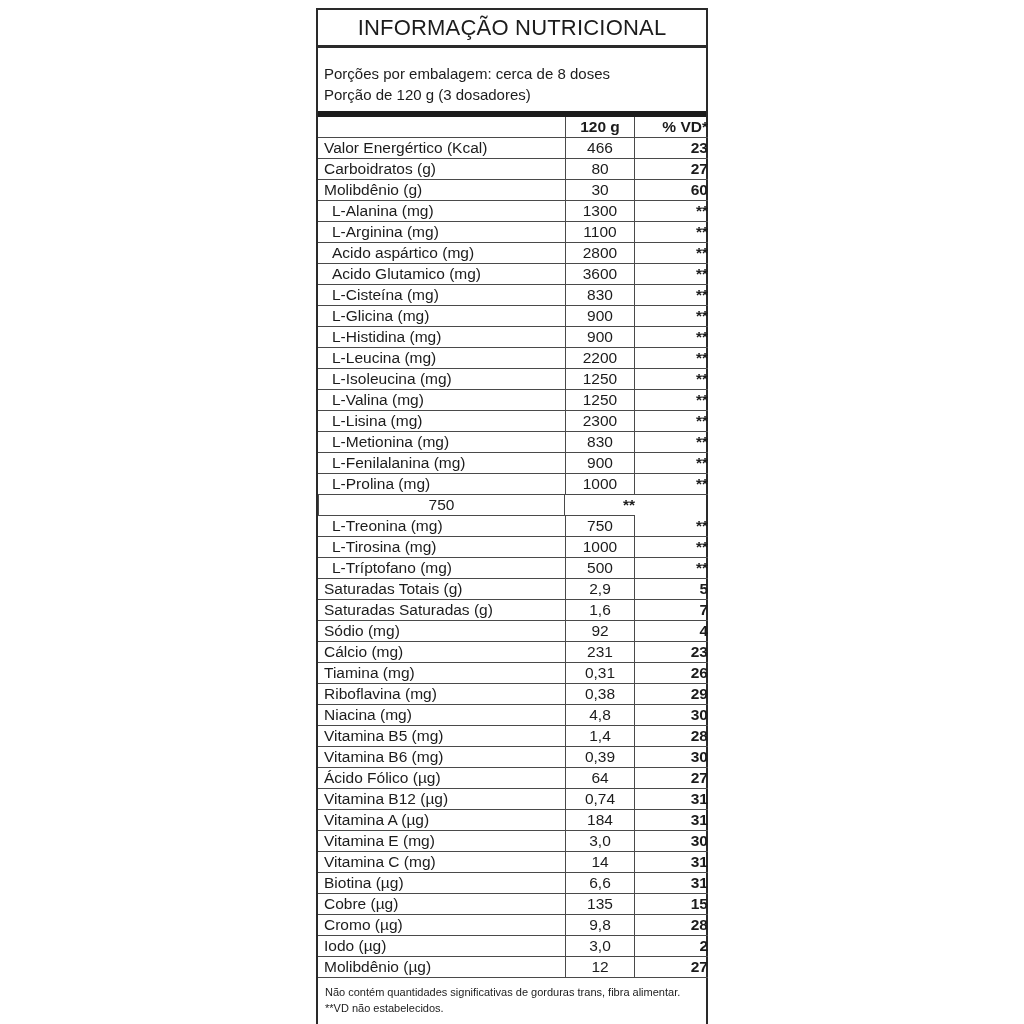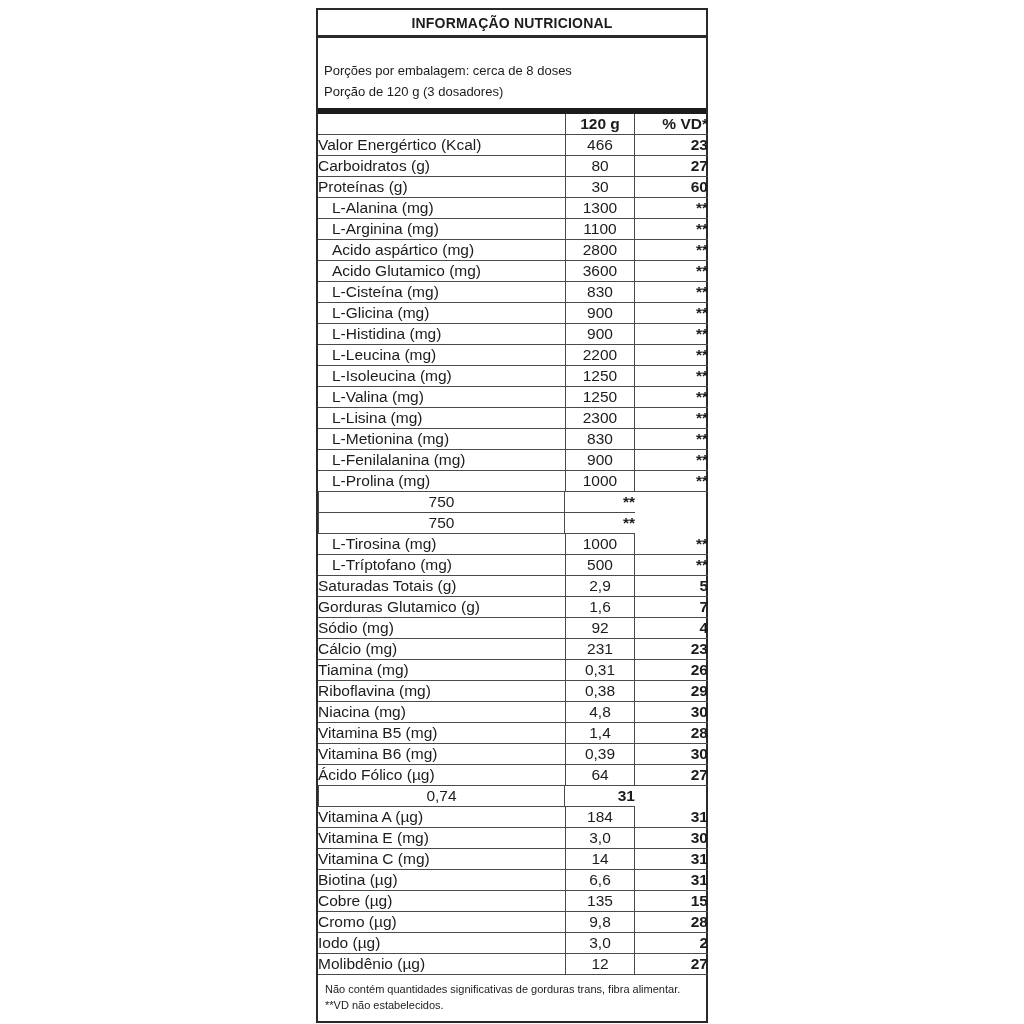--- a/index.html
+++ b/index.html
@@ -15,46 +15,46 @@
   }
   .page { width: 1024px; height: 1024px; background: #fff; }
   .label {
     width: 392px;
     margin: 8px auto 0;
     border: 2px solid #2a2a2a;
     background: #fff;
   }
   .title {
     text-align: center;
-    font-weight: bold;
-    font-size: 14px;
+    font-weight: normal;
+    font-size: 22px;
     letter-spacing: 0.2px;
     padding: 5px 8px 4px;
     border-bottom: 3px solid #2a2a2a;
   }
   .servings {
-    font-size: 13px;
+    font-size: 15px;
     line-height: 21px;
-    padding: 22px 6px 6px;
+    padding: 15px 6px 6px;
   }
   .thick-bar { height: 6px; background: #1c1c1c; }
   .grid-row {
     display: grid;
     grid-template-columns: 247px 70px 73px;
     align-items: stretch;
   }
   .cell {
     font-size: 15.5px;
     line-height: 20px;
     height: 21px;
     border-bottom: 1px solid #4a4a4a;
     overflow: hidden;
     white-space: nowrap;
   }
-  .cell.name { padding-left: 0; text-align: left; }
+  .cell.name { padding-left: 6px; text-align: left; }
   .cell.name.indent { padding-left: 14px; }
   .cell.amount {
     text-align: center;
     border-left: 1px solid #4a4a4a;
     border-right: 1px solid #4a4a4a;
   }
   .cell.vd { text-align: right; font-weight: bold; }
   .header-row .cell { font-weight: bold; }
   .footnotes {
     font-size: 11px;
@@ -90,21 +90,21 @@
         <div class="cell vd">23</div>
       </div>
 
       <div class="grid-row">
         <div class="cell name">Carboidratos (g)</div>
         <div class="cell amount">80</div>
         <div class="cell vd">27</div>
       </div>
 
       <div class="grid-row">
-        <div class="cell name">Proteínas (g)</div>
+        <div class="cell name">Molibdênio (g)</div>
         <div class="cell amount">30</div>
         <div class="cell vd">60</div>
       </div>
 
       <div class="grid-row">
         <div class="cell name indent">L-Alanina (mg)</div>
         <div class="cell amount">1300</div>
         <div class="cell vd">**</div>
       </div>
 
@@ -185,20 +185,21 @@
         <div class="cell amount">1000</div>
         <div class="cell vd">**</div>
       </div>
 
       <div class="grid-row">
         <div class="cell amount">750</div>
         <div class="cell vd">**</div>
       </div>
 
       <div class="grid-row">
+        <div class="cell name indent">L-Treonina (mg)</div>
         <div class="cell amount">750</div>
         <div class="cell vd">**</div>
       </div>
 
       <div class="grid-row">
         <div class="cell name indent">L-Tirosina (mg)</div>
         <div class="cell amount">1000</div>
         <div class="cell vd">**</div>
       </div>
 
@@ -208,21 +209,21 @@
         <div class="cell vd">**</div>
       </div>
 
       <div class="grid-row">
         <div class="cell name">Saturadas Totais (g)</div>
         <div class="cell amount">2,9</div>
         <div class="cell vd">5</div>
       </div>
 
       <div class="grid-row">
-        <div class="cell name">Gorduras Glutamico (g)</div>
+        <div class="cell name">Saturadas Saturadas (g)</div>
         <div class="cell amount">1,6</div>
         <div class="cell vd">7</div>
       </div>
 
       <div class="grid-row">
         <div class="cell name">Sódio (mg)</div>
         <div class="cell amount">92</div>
         <div class="cell vd">4</div>
       </div>
 
@@ -262,20 +263,21 @@
         <div class="cell vd">30</div>
       </div>
 
       <div class="grid-row">
         <div class="cell name">Ácido Fólico (µg)</div>
         <div class="cell amount">64</div>
         <div class="cell vd">27</div>
       </div>
 
       <div class="grid-row">
+        <div class="cell name">Vitamina B12 (µg)</div>
         <div class="cell amount">0,74</div>
         <div class="cell vd">31</div>
       </div>
 
       <div class="grid-row">
         <div class="cell name">Vitamina A (µg)</div>
         <div class="cell amount">184</div>
         <div class="cell vd">31</div>
       </div>
 

